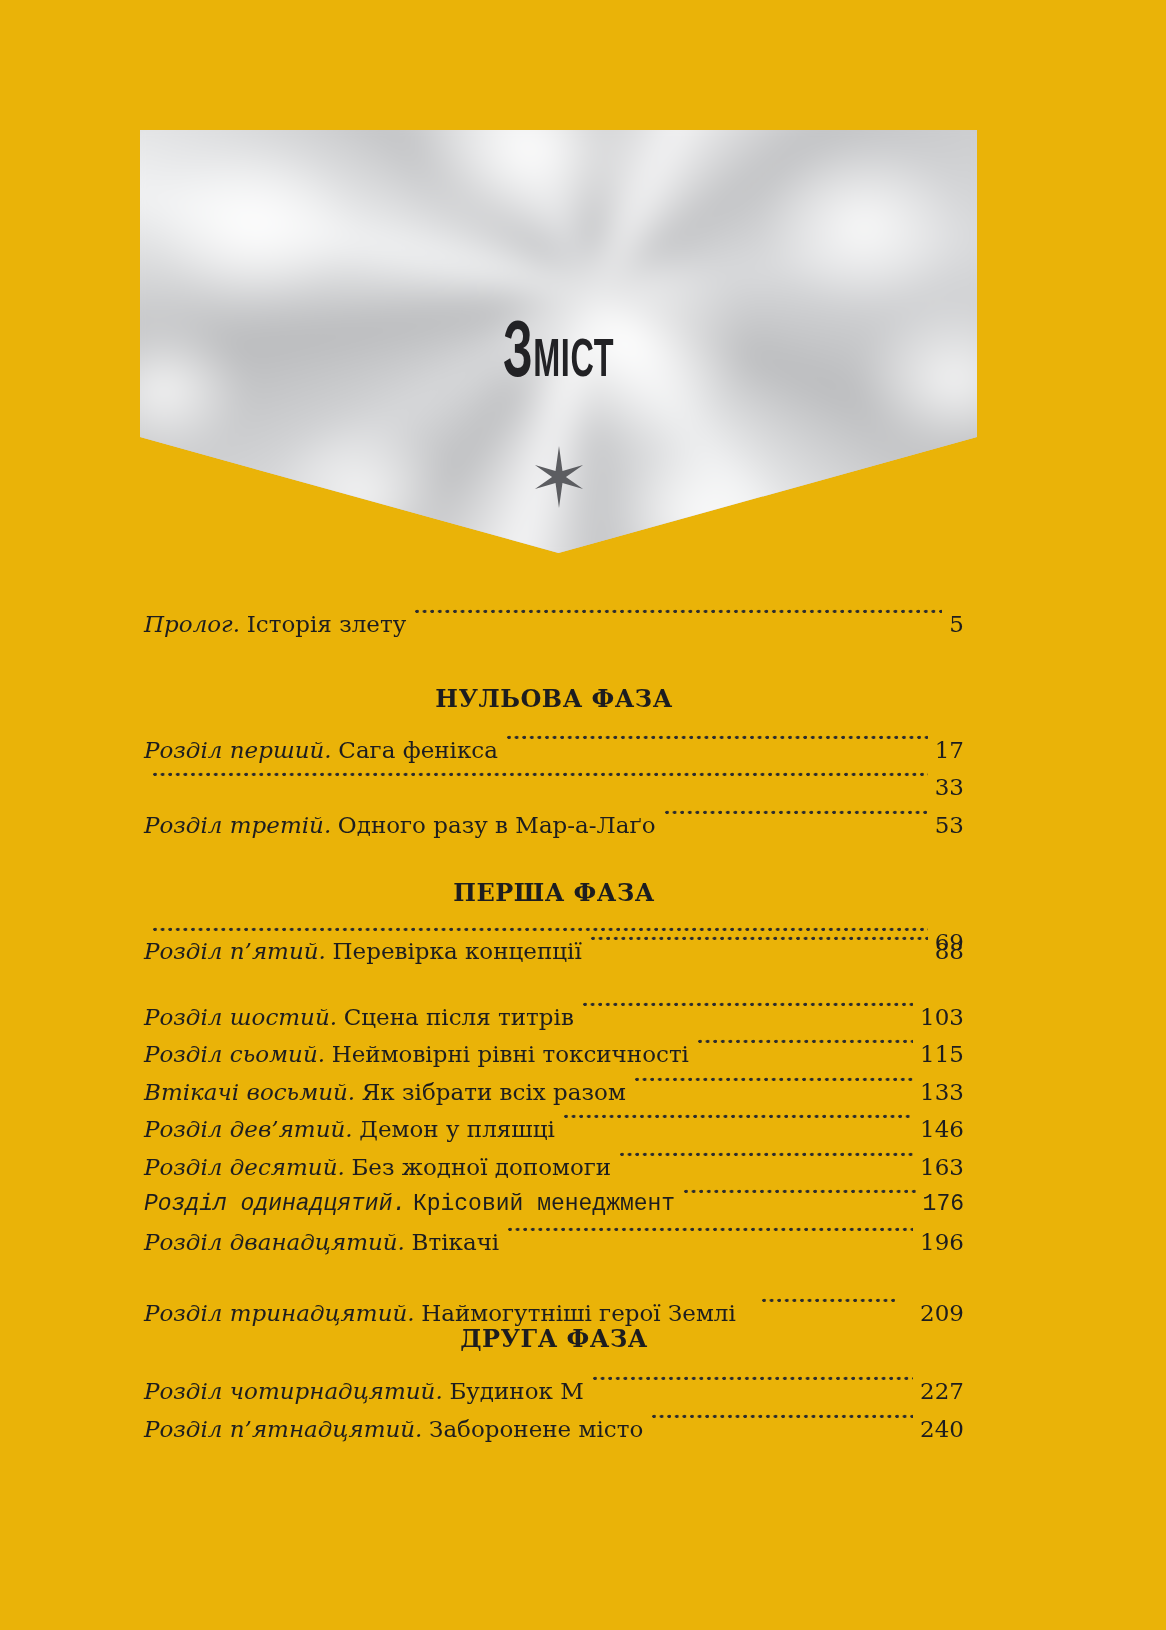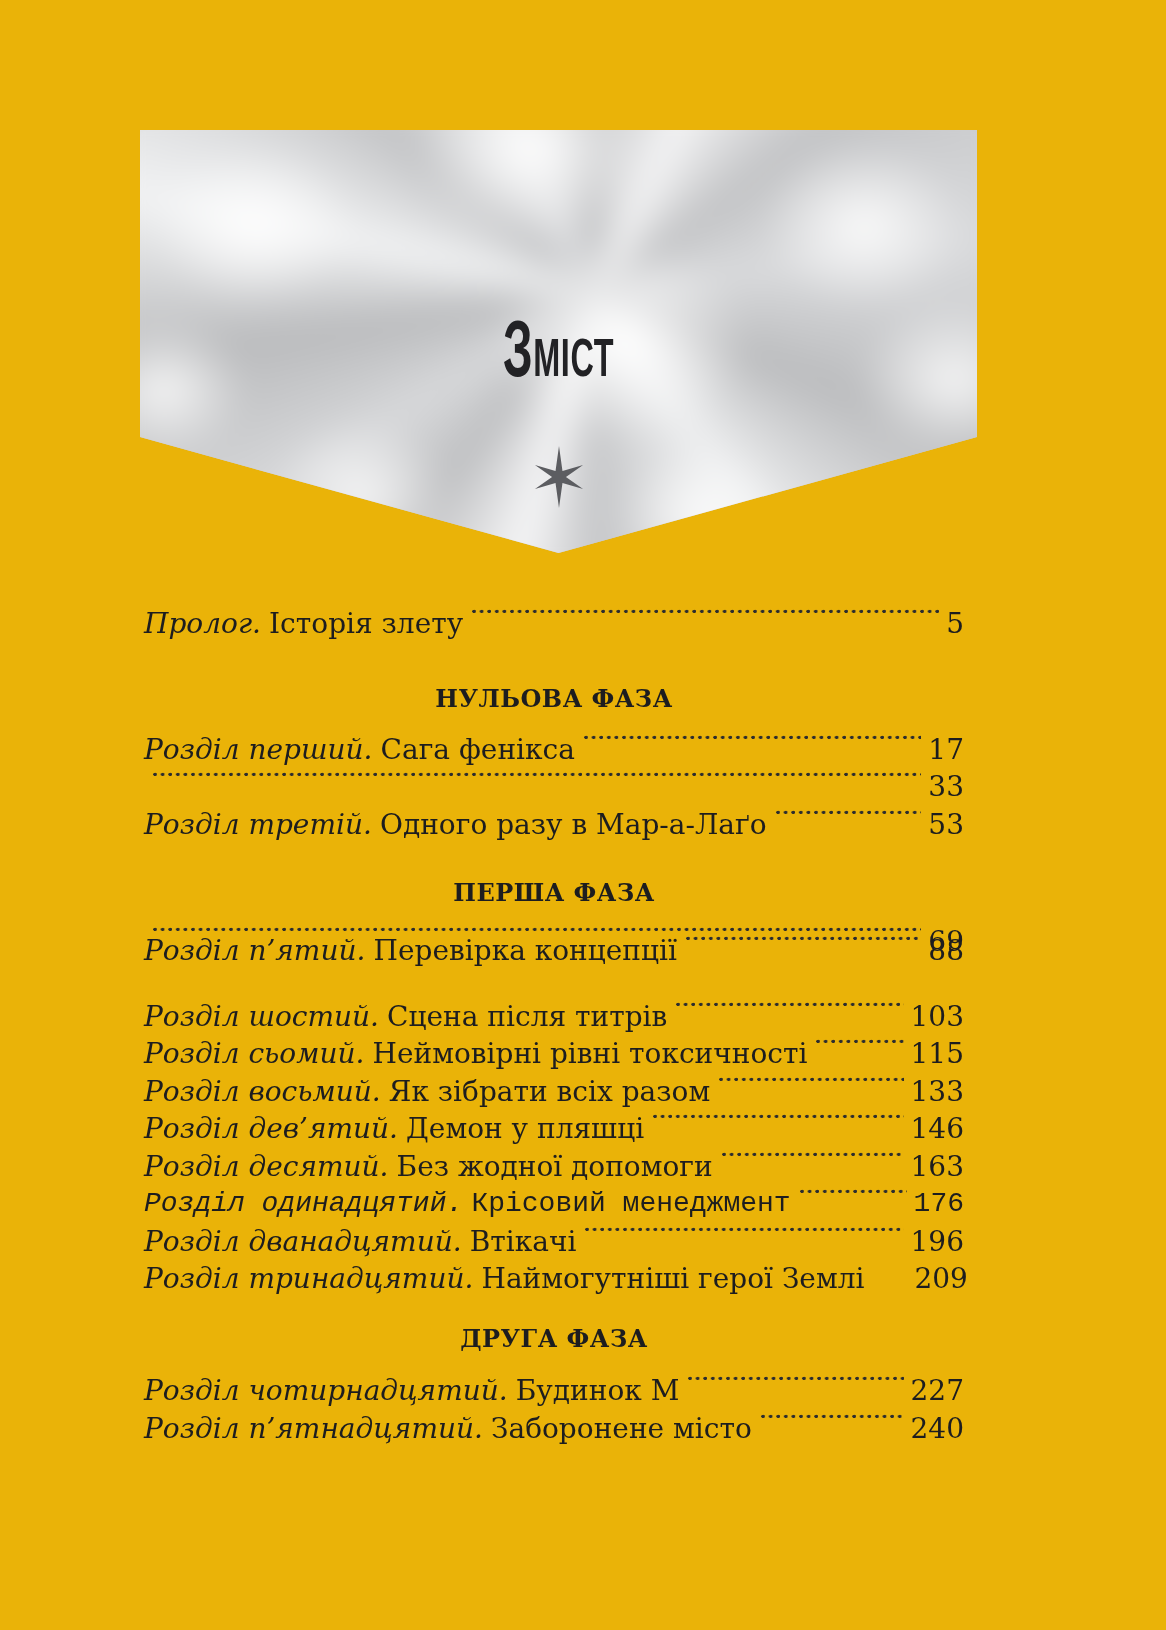--- a/index.html
+++ b/index.html
@@ -39,21 +39,21 @@
   }
   .hero-title::first-letter{font-size:79px;}
   .hero-star{
     position:absolute;left:50%;top:316px;transform:translateX(-50%);
     width:54px;height:62px;
   }
   
   .toc{position:absolute;left:144px;top:0;width:820px;}
   .row{
     position:absolute;left:0;width:100%;display:flex;align-items:flex-end;
-    font-size:28px;line-height:30px;white-space:nowrap;
+    font-size:23px;line-height:30px;white-space:nowrap;
   }
   .row .lbl em{font-style:italic;}
   .row .lbl .t{margin-left:.29em;}
   .dots{
     flex:1 1 auto;height:5px;margin:0 7px 0 9px;align-self:baseline;
     background-image:radial-gradient(circle at 2px 2.4px,#2c2c2e 1.5px,rgba(0,0,0,0) 2px);
     background-size:7.6px 5px;background-repeat:repeat-x;background-position:left bottom;
   }
   .num{flex:0 0 auto;}
   .heading{
@@ -61,21 +61,21 @@
     font-size:24px;line-height:30px;font-weight:700;letter-spacing:.5px;
   }
   
   .row-prolog{top:609px;}
   .h-s0{top:684px;}
   .row-c0-0{top:735px;} .row-c0-1{top:772px;} .row-c0-2{top:810px;}
   .h-s1{top:878px;}
   .row-c1-0{top:927px;} .row-c1-1{top:936px;} .row-c1-2{top:1002px;}
   .row-c1-3{top:1039px;} .row-c1-4{top:1077px;} .row-c1-5{top:1114px;}
   .row-c1-6{top:1152px;} .row-c1-7{top:1189px;font-family:Liberation Mono, monospace;} .row-c1-8{top:1227px;}
-  .row-c1-9{top:1264px;gap:17px;}
+  .row-c1-9{top:1298px;gap:17px;}
   .h-s2{top:1324px;}
   .row-c2-0{top:1376px;} .row-c2-1{top:1414px;}
 </style>
 </head>
 <body>
 
 <div class="page">
 
   <div class="hero">
     <div class="hero-bg"></div>
@@ -125,21 +125,21 @@
       <span class="lbl"><em>Розділ шостий.</em><span class="t">Сцена після титрів</span></span>
       <span class="dots"></span>
       <span class="num">103</span>
     </div>
     <div class="row row-c1-3">
       <span class="lbl"><em>Розділ сьомий.</em><span class="t">Неймовірні рівні токсичності</span></span>
       <span class="dots"></span>
       <span class="num">115</span>
     </div>
     <div class="row row-c1-4">
-      <span class="lbl"><em>Розділ восьмий.</em><span class="t">Як зібрати всіх разом</span></span>
+      <span class="lbl"><em>Втікачі восьмий.</em><span class="t">Як зібрати всіх разом</span></span>
       <span class="dots"></span>
       <span class="num">133</span>
     </div>
     <div class="row row-c1-5">
       <span class="lbl"><em>Розділ дев’ятий.</em><span class="t">Демон у пляшці</span></span>
       <span class="dots"></span>
       <span class="num">146</span>
     </div>
     <div class="row row-c1-6">
       <span class="lbl"><em>Розділ десятий.</em><span class="t">Без жодної допомоги</span></span>

